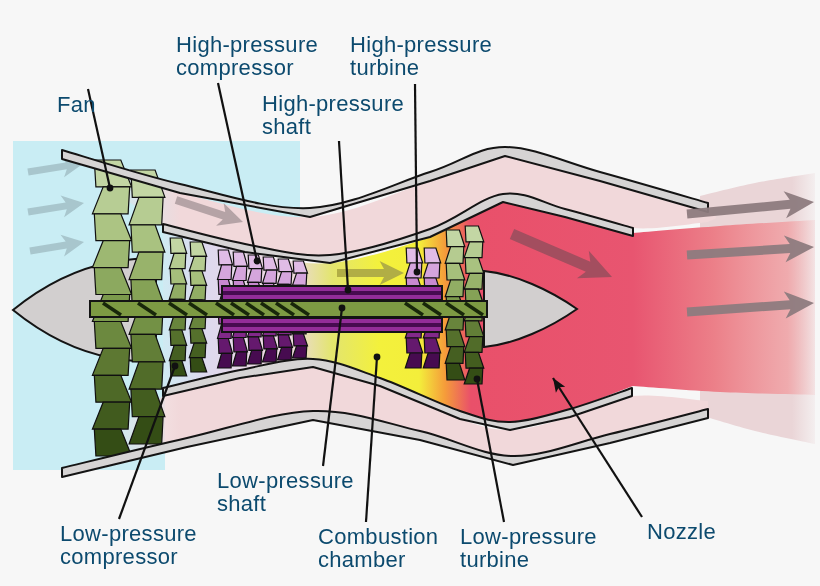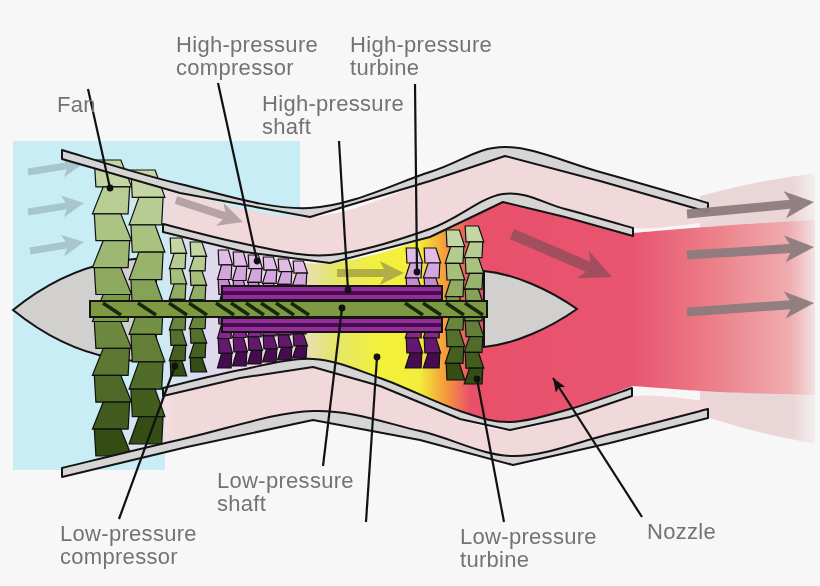--- a/index.html
+++ b/index.html
@@ -1,20 +1,20 @@
 <!DOCTYPE html>
 <html><head>
 <meta charset="utf-8">
 <style>
   html,body{margin:0;padding:0;background:#f7f7f7;}
   .stage{position:relative;width:820px;height:586px;background:#f7f7f7;overflow:hidden;
          font-family:"Liberation Sans",sans-serif;}
   .stage svg{position:absolute;left:0;top:0;}
   .lbl{position:absolute;font-size:22px;line-height:23px;letter-spacing:.3px;
-       color:#737373;white-space:pre-line;}
+       color:#0c4a6e;white-space:pre-line;}
 </style>
 </head>
 <body>
 
 <div class="stage">
   <svg id="engine-svg" width="820" height="586" viewBox="0 0 820 586">
       <defs>
         <linearGradient id="gPinkFade" gradientUnits="userSpaceOnUse" x1="105" y1="0" x2="180" y2="0">
           <stop offset="0" stop-color="#f1d8da" stop-opacity="0"></stop>
           <stop offset="1" stop-color="#f1d8da" stop-opacity="1"></stop>
@@ -259,16 +259,18 @@
   <div class="lbl" style="left:176px;top:33px;">High-pressure
 compressor</div>
   <div class="lbl" style="left:350px;top:33px;">High-pressure
 turbine</div>
   <div class="lbl" style="left:262px;top:92px;">High-pressure
 shaft</div>
   <div class="lbl" style="left:217px;top:469px;">Low-pressure
 shaft</div>
   <div class="lbl" style="left:60px;top:522px;">Low-pressure
 compressor</div>
+  <div class="lbl" style="left:318px;top:525px;">Combustion
+chamber</div>
   <div class="lbl" style="left:460px;top:525px;">Low-pressure
 turbine</div>
   <div class="lbl" style="left:647px;top:520px;">Nozzle</div>
 </div>
 
 </body></html>

